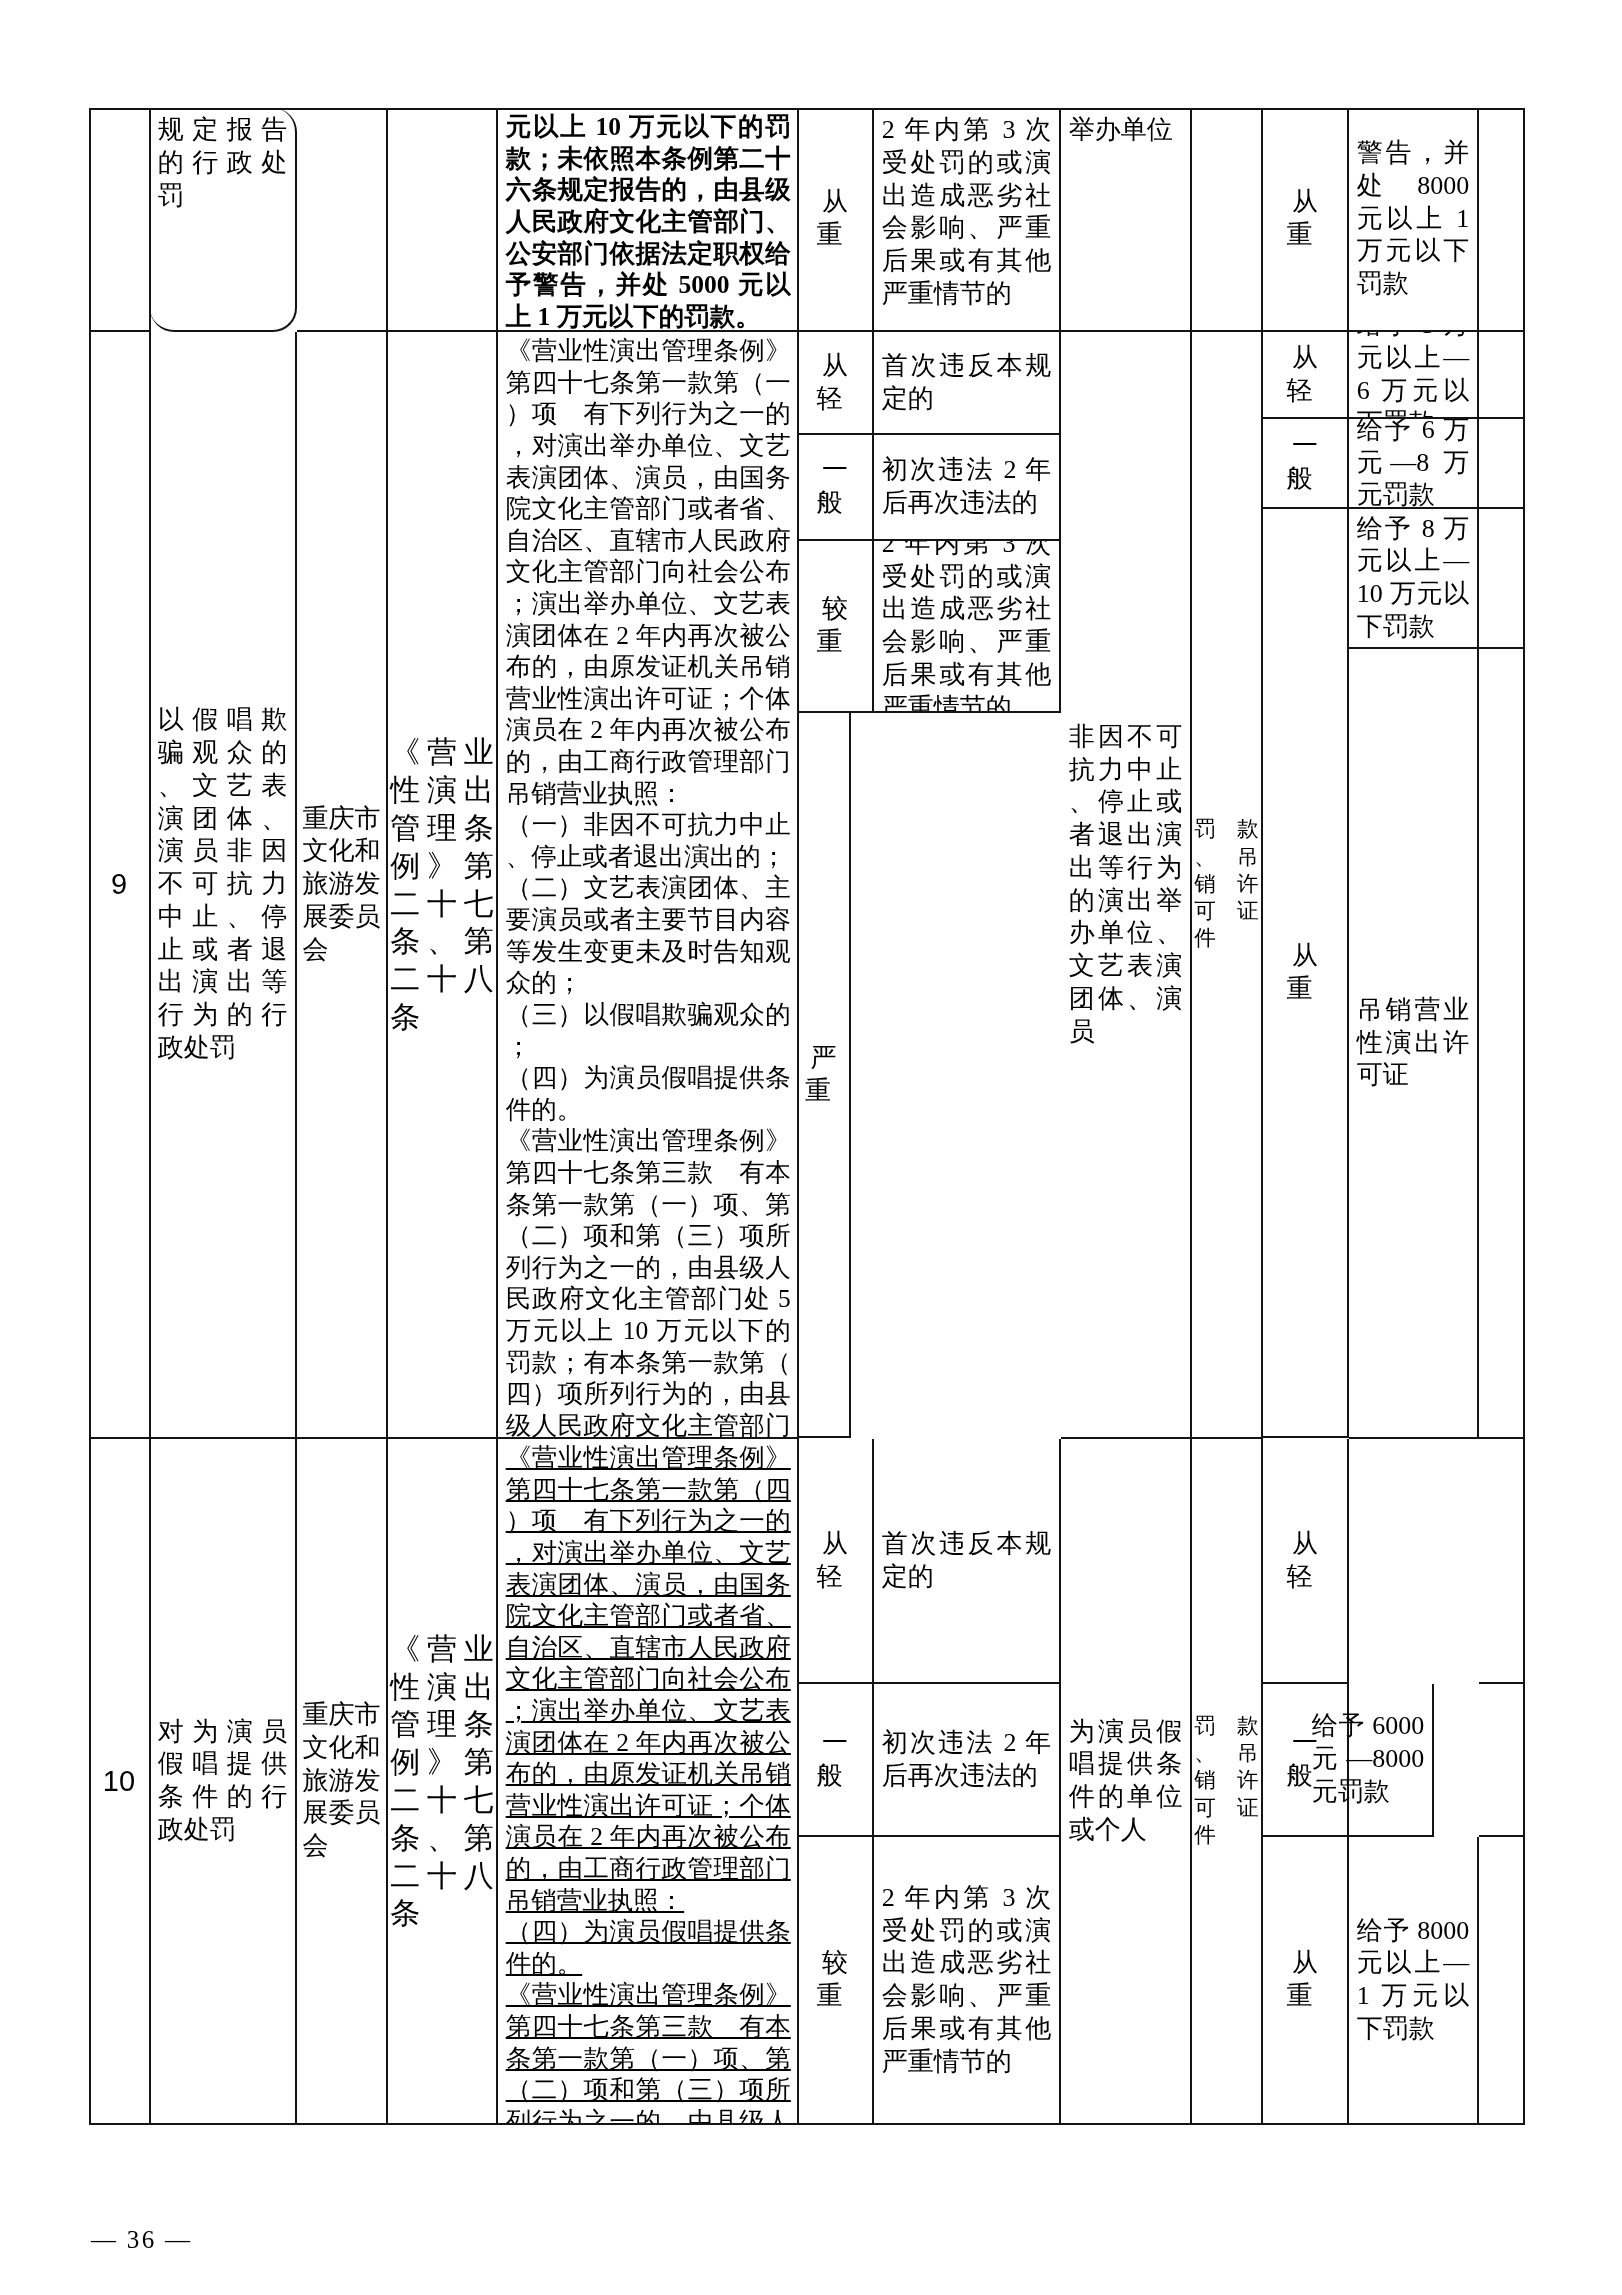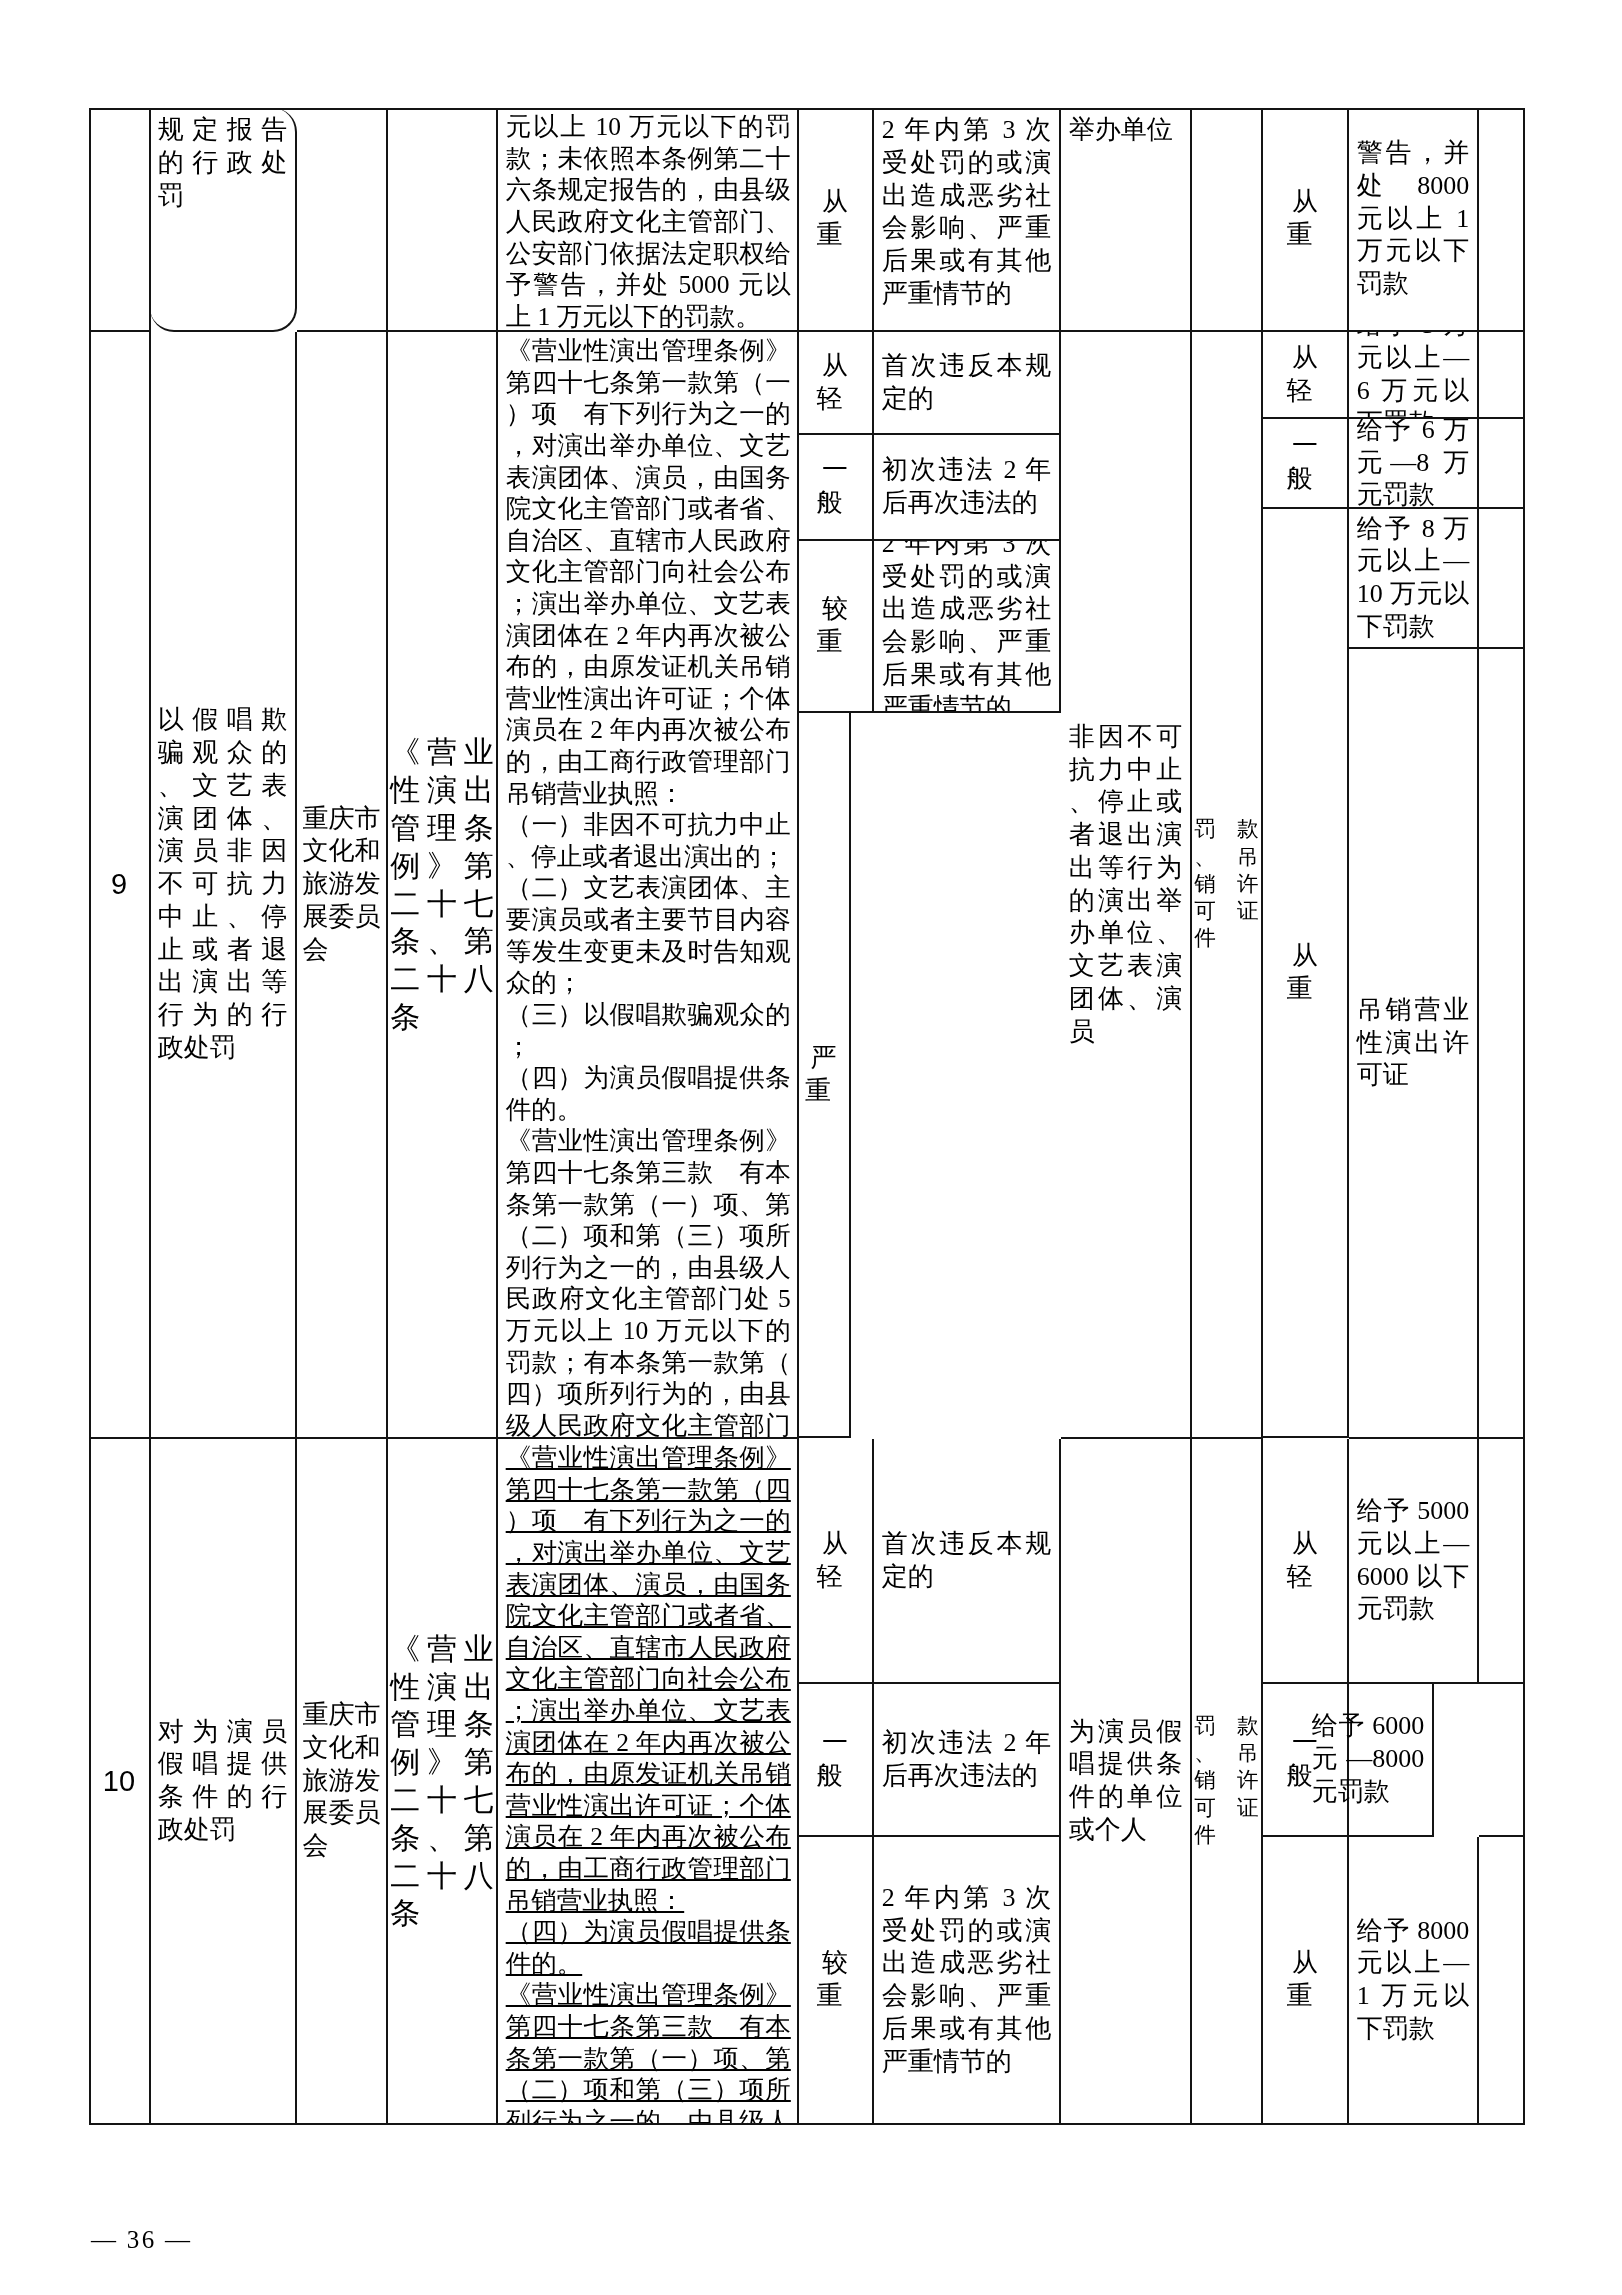--- a/index.html
+++ b/index.html
@@ -41,21 +41,21 @@
 </head>
 <body>
 
 <div class="page">
   <div class="frame"></div>
 
   <div class="cell" style="left:89px;top:108px;width:62px;height:224px;"></div>
   <div class="cell top" style="left:150px;top:108px;width:147px;height:224px;border-radius:24px;">规定报告的行政处罚</div>
   <div class="cell" style="left:297px;top:108px;width:91px;height:224px;"></div>
   <div class="cell" style="left:388px;top:108px;width:110px;height:224px;"></div>
-  <div class="cell top legal" style="left:498px;top:108px;width:301px;height:224px;">元以上 10 万元以下的罚款；未依照本条例第二十六条规定报告的，由县级人民政府文化主管部门、公安部门依据法定职权给予警告，并处 5000 元以上 1 万元以下的罚款。</div>
+  <div class="cell top legal" style="left:498px;top:108px;width:301px;height:224px;font-weight:bold;">元以上 10 万元以下的罚款；未依照本条例第二十六条规定报告的，由县级人民政府文化主管部门、公安部门依据法定职权给予警告，并处 5000 元以上 1 万元以下的罚款。</div>
   <div class="cell sev" style="left:798px;top:108px;width:76px;height:224px;">从重</div>
   <div class="cell top" style="left:874px;top:108px;width:187px;height:224px;">2 年内第 3 次受处罚的或演出造成恶劣社会影响、严重后果或有其他严重情节的</div>
   <div class="cell top" style="left:1061px;top:108px;width:131px;height:224px;">举办单位</div>
   <div class="cell" style="left:1192px;top:108px;width:71px;height:224px;"></div>
   <div class="cell sev" style="left:1263px;top:108px;width:86px;height:224px;">从重</div>
   <div class="cell" style="left:1349px;top:108px;width:130px;height:224px;">警告，并处 8000 元以上 1 万元以下罚款</div>
   <div class="cell" style="left:1479px;top:108px;width:46px;height:224px;"></div>
 
   <div class="cell num" style="left:89px;top:332px;width:62px;height:1107px;">9</div>
   <div class="cell" style="left:150px;top:332px;width:147px;height:1107px;">以假唱欺骗观众的、文艺表演团体、演员非因不可抗力中止、停止或者退出演出等行为的行政处罚</div>
@@ -103,21 +103,20 @@
   <div class="cell" style="left:874px;top:1439px;width:187px;height:245px;">首次违反本规定的</div>
   <div class="cell sev" style="left:798px;top:1684px;width:76px;height:153px;">一般</div>
   <div class="cell" style="left:874px;top:1684px;width:187px;height:153px;">初次违法 2 年后再次违法的</div>
   <div class="cell sev" style="left:798px;top:1837px;width:76px;height:288px;">较重</div>
   <div class="cell" style="left:874px;top:1837px;width:187px;height:288px;">2 年内第 3 次受处罚的或演出造成恶劣社会影响、严重后果或有其他严重情节的</div>
 
   <div class="cell" style="left:1061px;top:1439px;width:131px;height:686px;">为演员假唱提供条件的单位或个人</div>
   <div class="cell ptype" style="left:1192px;top:1439px;width:71px;height:686px;">罚款、吊销许可证件</div>
 
   <div class="cell sev" style="left:1263px;top:1439px;width:86px;height:245px;">从轻</div>
-  <div class="cell" style="left:1349px;top:1439px;width:130px;height:245px;">给予 5000 元以上—6000 以下元罚款</div>
   <div class="cell" style="left:1479px;top:1439px;width:46px;height:245px;"></div>
   <div class="cell sev" style="left:1263px;top:1684px;width:86px;height:153px;">一般</div>
   <div class="cell" style="left:1304px;top:1684px;width:130px;height:153px;">给予 6000 元—8000 元罚款</div>
   <div class="cell" style="left:1479px;top:1684px;width:46px;height:153px;"></div>
   <div class="cell sev" style="left:1263px;top:1837px;width:86px;height:288px;">从重</div>
   <div class="cell" style="left:1349px;top:1837px;width:130px;height:288px;">给予 8000 元以上—1 万元以下罚款</div>
   <div class="cell" style="left:1479px;top:1837px;width:46px;height:288px;"></div>
 
   <div class="pageno">— 36 —</div>
 </div>

